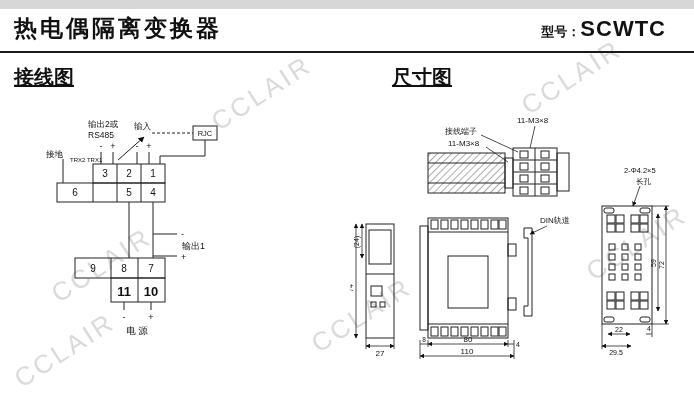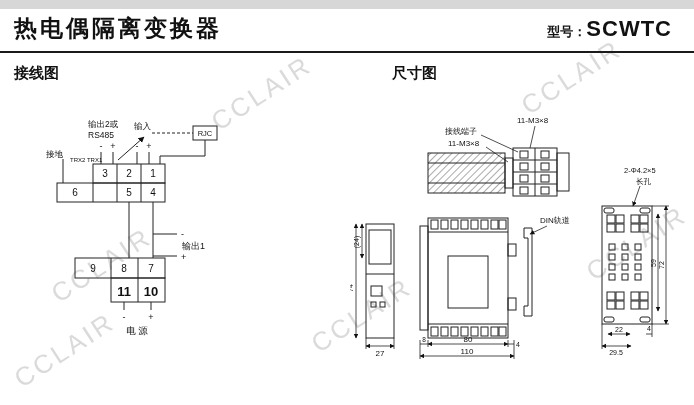--- a/index.html
+++ b/index.html
@@ -1,25 +1,25 @@
 <!DOCTYPE html>
 <html><head>
 <meta charset="utf-8">
 <style>
   html,body{margin:0;padding:0;background:#fff;}
   body{font-family:"Liberation Sans","DejaVu Sans",sans-serif;color:#111;}
   .page{position:relative;width:694px;height:405px;background:#fff;overflow:hidden;}
   .topbar{position:absolute;left:0;top:0;width:694px;height:9px;background:#d7d7d7;}
-  .header{position:absolute;left:14px;top:13px;right:22px;display:flex;justify-content:space-between;align-items:baseline;z-index:2;}
+  .header{position:absolute;left:14px;top:13px;right:28px;display:flex;justify-content:space-between;align-items:baseline;z-index:2;}
   .title{margin:0;font-size:23px;font-weight:800;letter-spacing:3px;font-family:"Liberation Serif","DejaVu Serif",serif;}
   .model{white-space:nowrap;}
   .model-label{font-size:13px;font-weight:700;}
   .model-value{font-size:22px;font-weight:800;letter-spacing:1px;}
   .rule{position:absolute;left:0;top:51px;width:694px;border-top:2px solid #1a1a1a;z-index:2;}
-  .section-label{position:absolute;font-size:15px;font-weight:700;z-index:2;}
+  .section-label{position:absolute;font-size:20px;font-weight:700;z-index:2;text-decoration:underline;}
   .wiring-label{left:14px;top:64px;}
   .dims-label{left:392px;top:64px;}
   svg{position:absolute;z-index:1;}
   .wiring-svg{left:30px;top:106px;width:230px;height:250px;}
   .dims-svg{left:350px;top:106px;width:340px;height:265px;}
   svg text{font-family:"Liberation Sans","DejaVu Sans",sans-serif;fill:#111;}
   .wm{position:absolute;z-index:0;font-size:26px;letter-spacing:3px;color:#bdbdbd;opacity:.55;transform:rotate(-33deg);pointer-events:none;font-weight:500;}
 </style>
 </head>
 <body>

